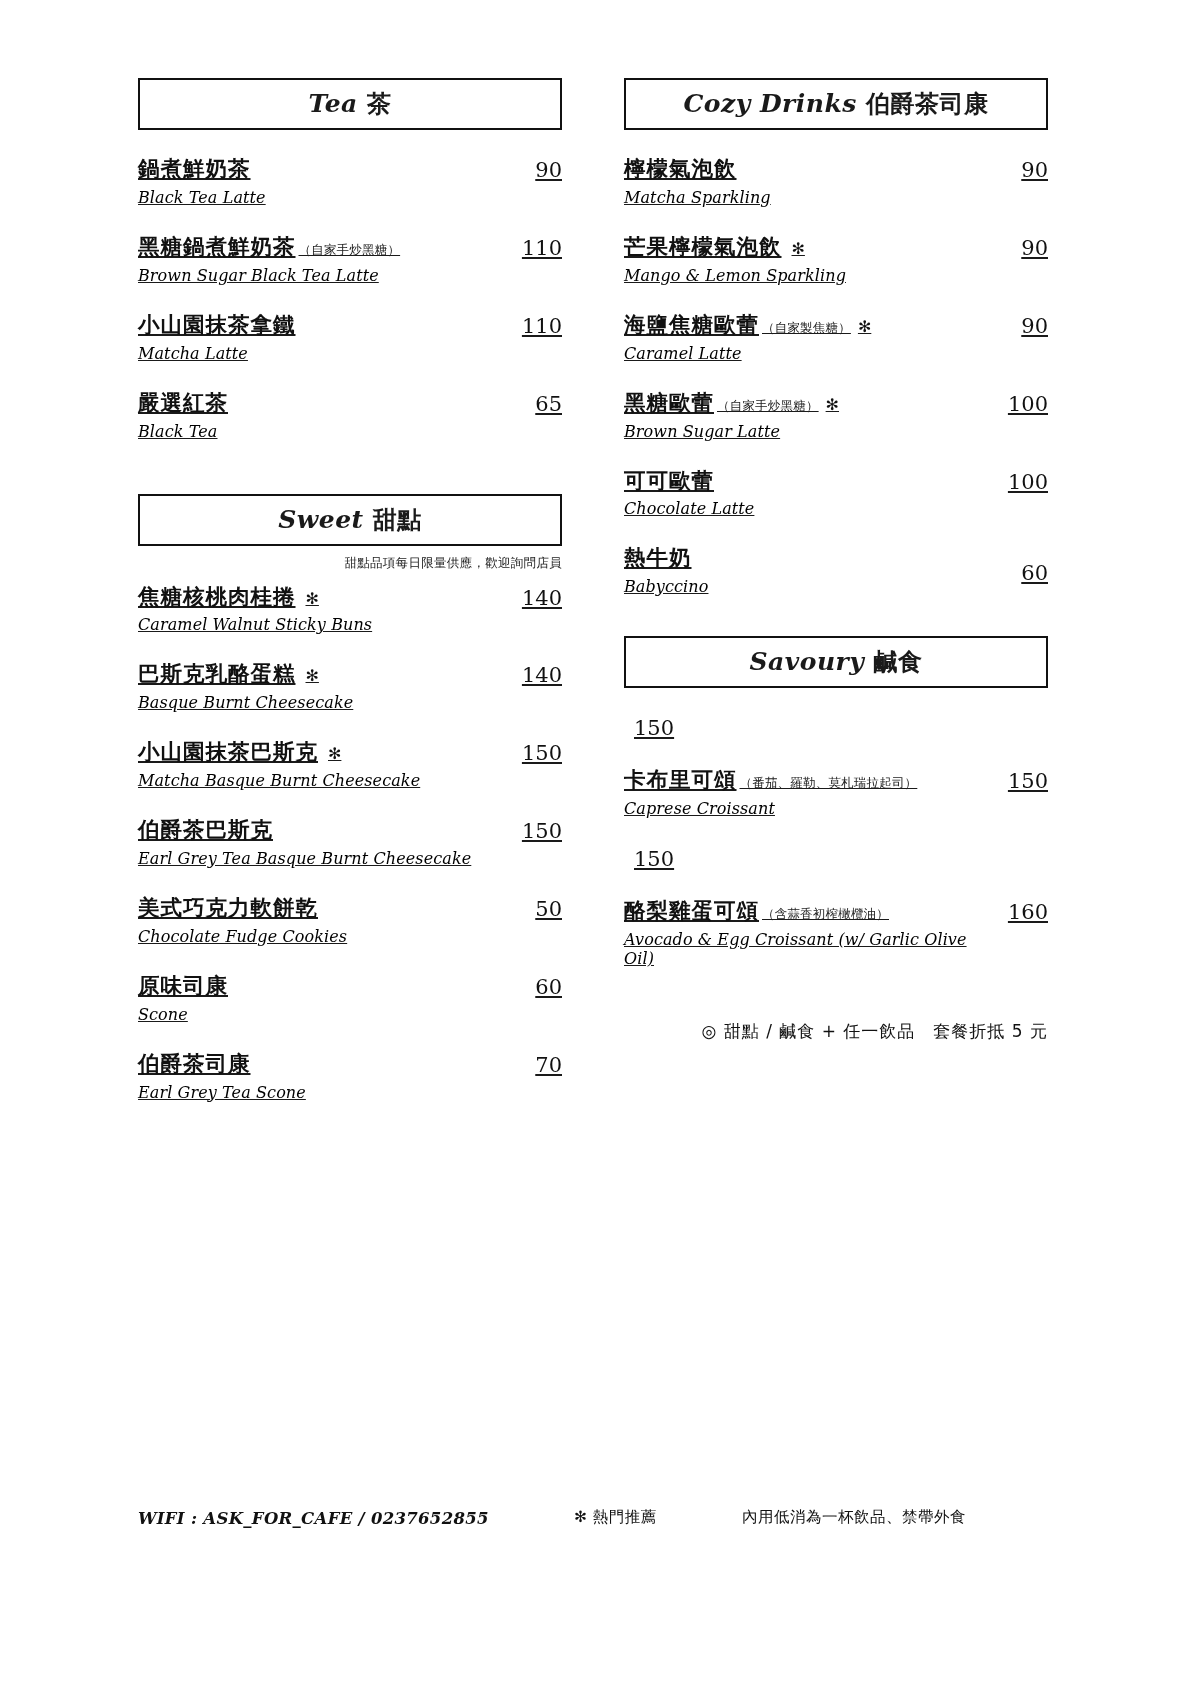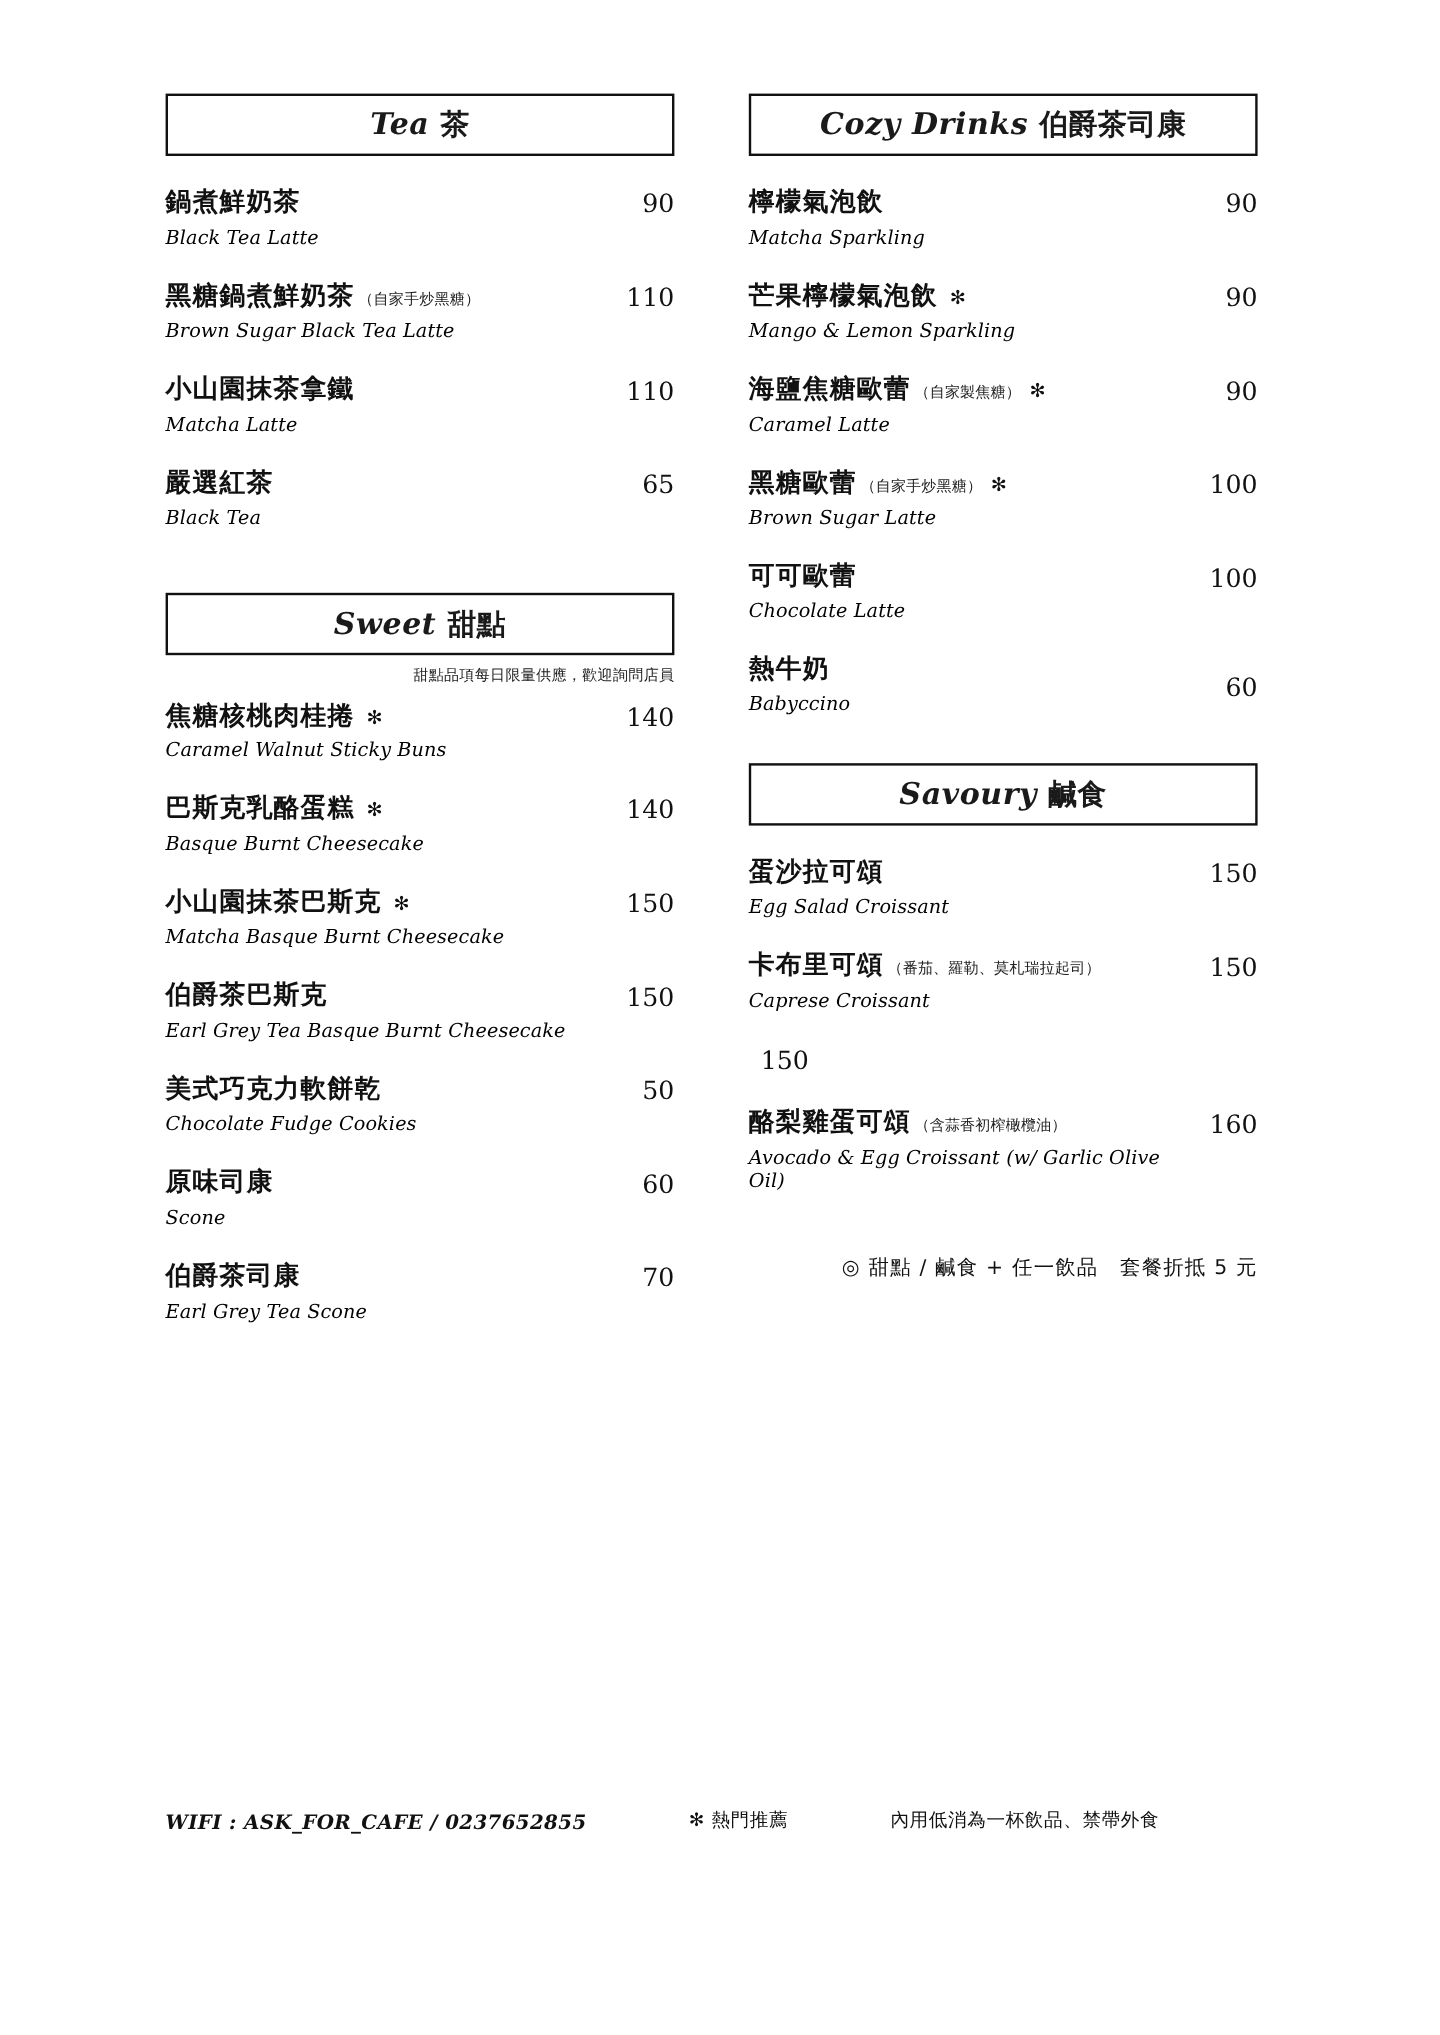--- a/index.html
+++ b/index.html
@@ -62,20 +62,21 @@
     font-family: "DejaVu Sans", sans-serif;
     font-size: 12.5px;
     color: #222;
     margin-top: 9px;
     letter-spacing: .3px;
   }
 
   
   .items {
     margin-top: 26px;
+    text-decoration: underline;
   }
   .items.tight {
     margin-top: 12px;
   }
   .item {
     display: flex;
     align-items: flex-start;
     justify-content: space-between;
     margin-bottom: 27px;
   }
@@ -425,28 +426,20 @@
       <div class="section-box mt-savoury">
         <div class="section-title">
           <span>Savoury</span>
           <span class="cjk">鹹食</span>
         </div>
       </div>
 
       <div class="items">
 
         <div class="item">
-          <div class="item-left">
-            <div class="name-line">
-              <span class="name-cjk">蛋沙拉可頌</span>
-              <span class="paren"></span>
-              <span class="star"></span>
-            </div>
-            <div class="name-en">Egg Salad Croissant</div>
-          </div>
           <div class="price">150</div>
         </div>
 
         <div class="item">
           <div class="item-left">
             <div class="name-line">
               <span class="name-cjk">卡布里可頌</span>
               <span class="paren">（番茄、羅勒、莫札瑞拉起司）</span>
               <span class="star"></span>
             </div>

